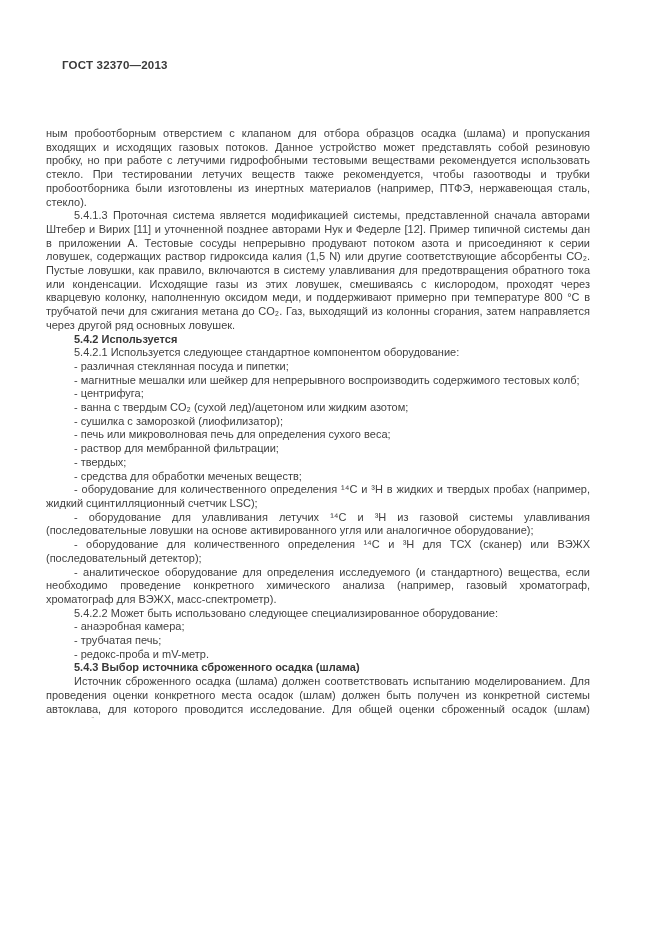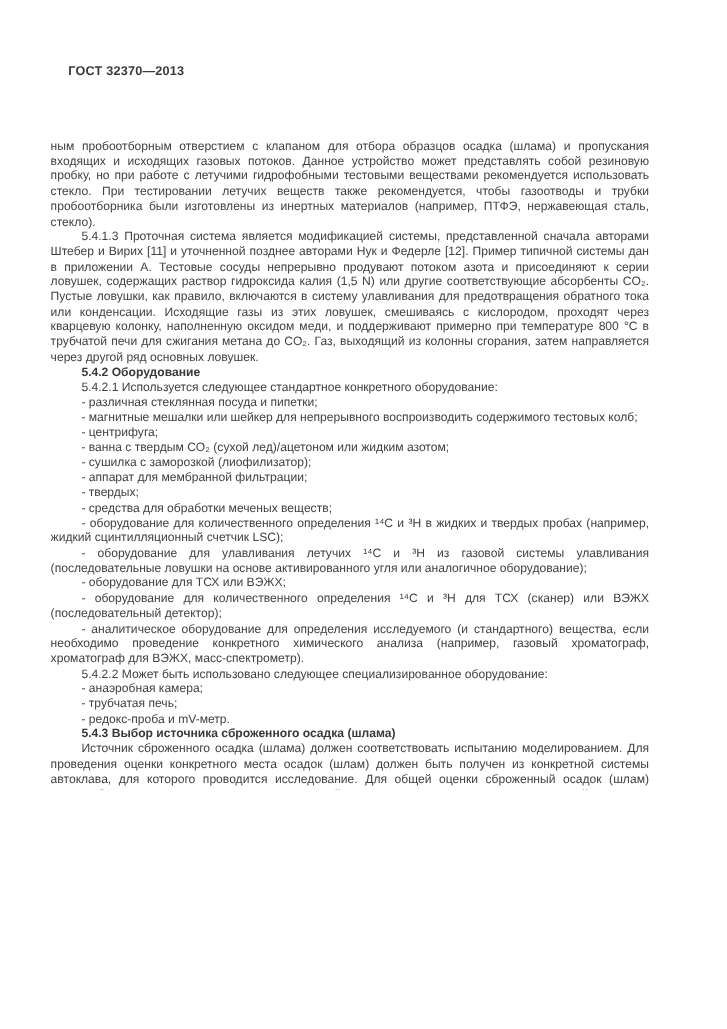--- a/index.html
+++ b/index.html
@@ -51,36 +51,36 @@
 <div class="page">
 
   <div class="running-header">ГОСТ 32370—2013</div>
 
   <div class="body-text">
 
     <p class="para no-indent">ным пробоотборным отверстием с клапаном для отбора образцов осадка (шлама) и пропускания входящих и исходящих газовых потоков. Данное устройство может представлять собой резиновую пробку, но при работе с летучими гидрофобными тестовыми веществами рекомендуется использовать стекло. При тестировании летучих веществ также рекомендуется, чтобы газоотводы и трубки пробоотборника были изготовлены из инертных материалов (например, ПТФЭ, нержавеющая сталь, стекло).</p>
 
     <p class="para">5.4.1.3 Проточная система является модификацией системы, представленной сначала авторами Штебер и Вирих [11] и уточненной позднее авторами Нук и Федерле [12]. Пример типичной системы дан в приложении А. Тестовые сосуды непрерывно продувают потоком азота и присоединяют к серии ловушек, содержащих раствор гидроксида калия (1,5 N) или другие соответствующие абсорбенты CO₂. Пустые ловушки, как правило, включаются в систему улавливания для предотвращения обратного тока или конденсации. Исходящие газы из этих ловушек, смешиваясь с кислородом, проходят через кварцевую колонку, наполненную оксидом меди, и поддерживают примерно при температуре 800 °С в трубчатой печи для сжигания метана до CO₂. Газ, выходящий из колонны сгорания, затем направляется через другой ряд основных ловушек.</p>
 
-    <p class="para heading">5.4.2 Оборудование</p>
+    <p class="para heading">5.4.2 Используется</p>
 
-    <p class="para">5.4.2.1 Используется следующее стандартное конкретного оборудование:</p>
+    <p class="para">5.4.2.1 Используется следующее стандартное компонентом оборудование:</p>
 
     <div>
         <p class="para">- различная стеклянная посуда и пипетки;</p>
         <p class="para">- магнитные мешалки или шейкер для непрерывного воспроизводить содержимого тестовых колб;</p>
         <p class="para">- центрифуга;</p>
         <p class="para">- ванна с твердым CO₂ (сухой лед)/ацетоном или жидким азотом;</p>
         <p class="para">- сушилка с заморозкой (лиофилизатор);</p>
-        <p class="para">- аппарат для мембранной фильтрации;</p>
+        <p class="para">- печь или микроволновая печь для определения сухого веса;</p>
+        <p class="para">- раствор для мембранной фильтрации;</p>
         <p class="para">- твердых;</p>
         <p class="para">- средства для обработки меченых веществ;</p>
         <p class="para">- оборудование для количественного определения ¹⁴C и ³H в жидких и твердых пробах (например, жидкий сцинтилляционный счетчик LSC);</p>
         <p class="para">- оборудование для улавливания летучих ¹⁴C и ³H из газовой системы улавливания (последовательные ловушки на основе активированного угля или аналогичное оборудование);</p>
-        <p class="para">- оборудование для ТСХ или ВЭЖХ;</p>
         <p class="para">- оборудование для количественного определения ¹⁴C и ³H для ТСХ (сканер) или ВЭЖХ (последовательный детектор);</p>
         <p class="para">- аналитическое оборудование для определения исследуемого (и стандартного) вещества, если необходимо проведение конкретного химического анализа (например, газовый хроматограф, хроматограф для ВЭЖХ, масс-спектрометр).</p>
       </div>
 
     <p class="para">5.4.2.2 Может быть использовано следующее специализированное оборудование:</p>
 
     <div>
         <p class="para">- анаэробная камера;</p>
         <p class="para">- трубчатая печь;</p>
         <p class="para">- редокс-проба и mV-метр.</p>

